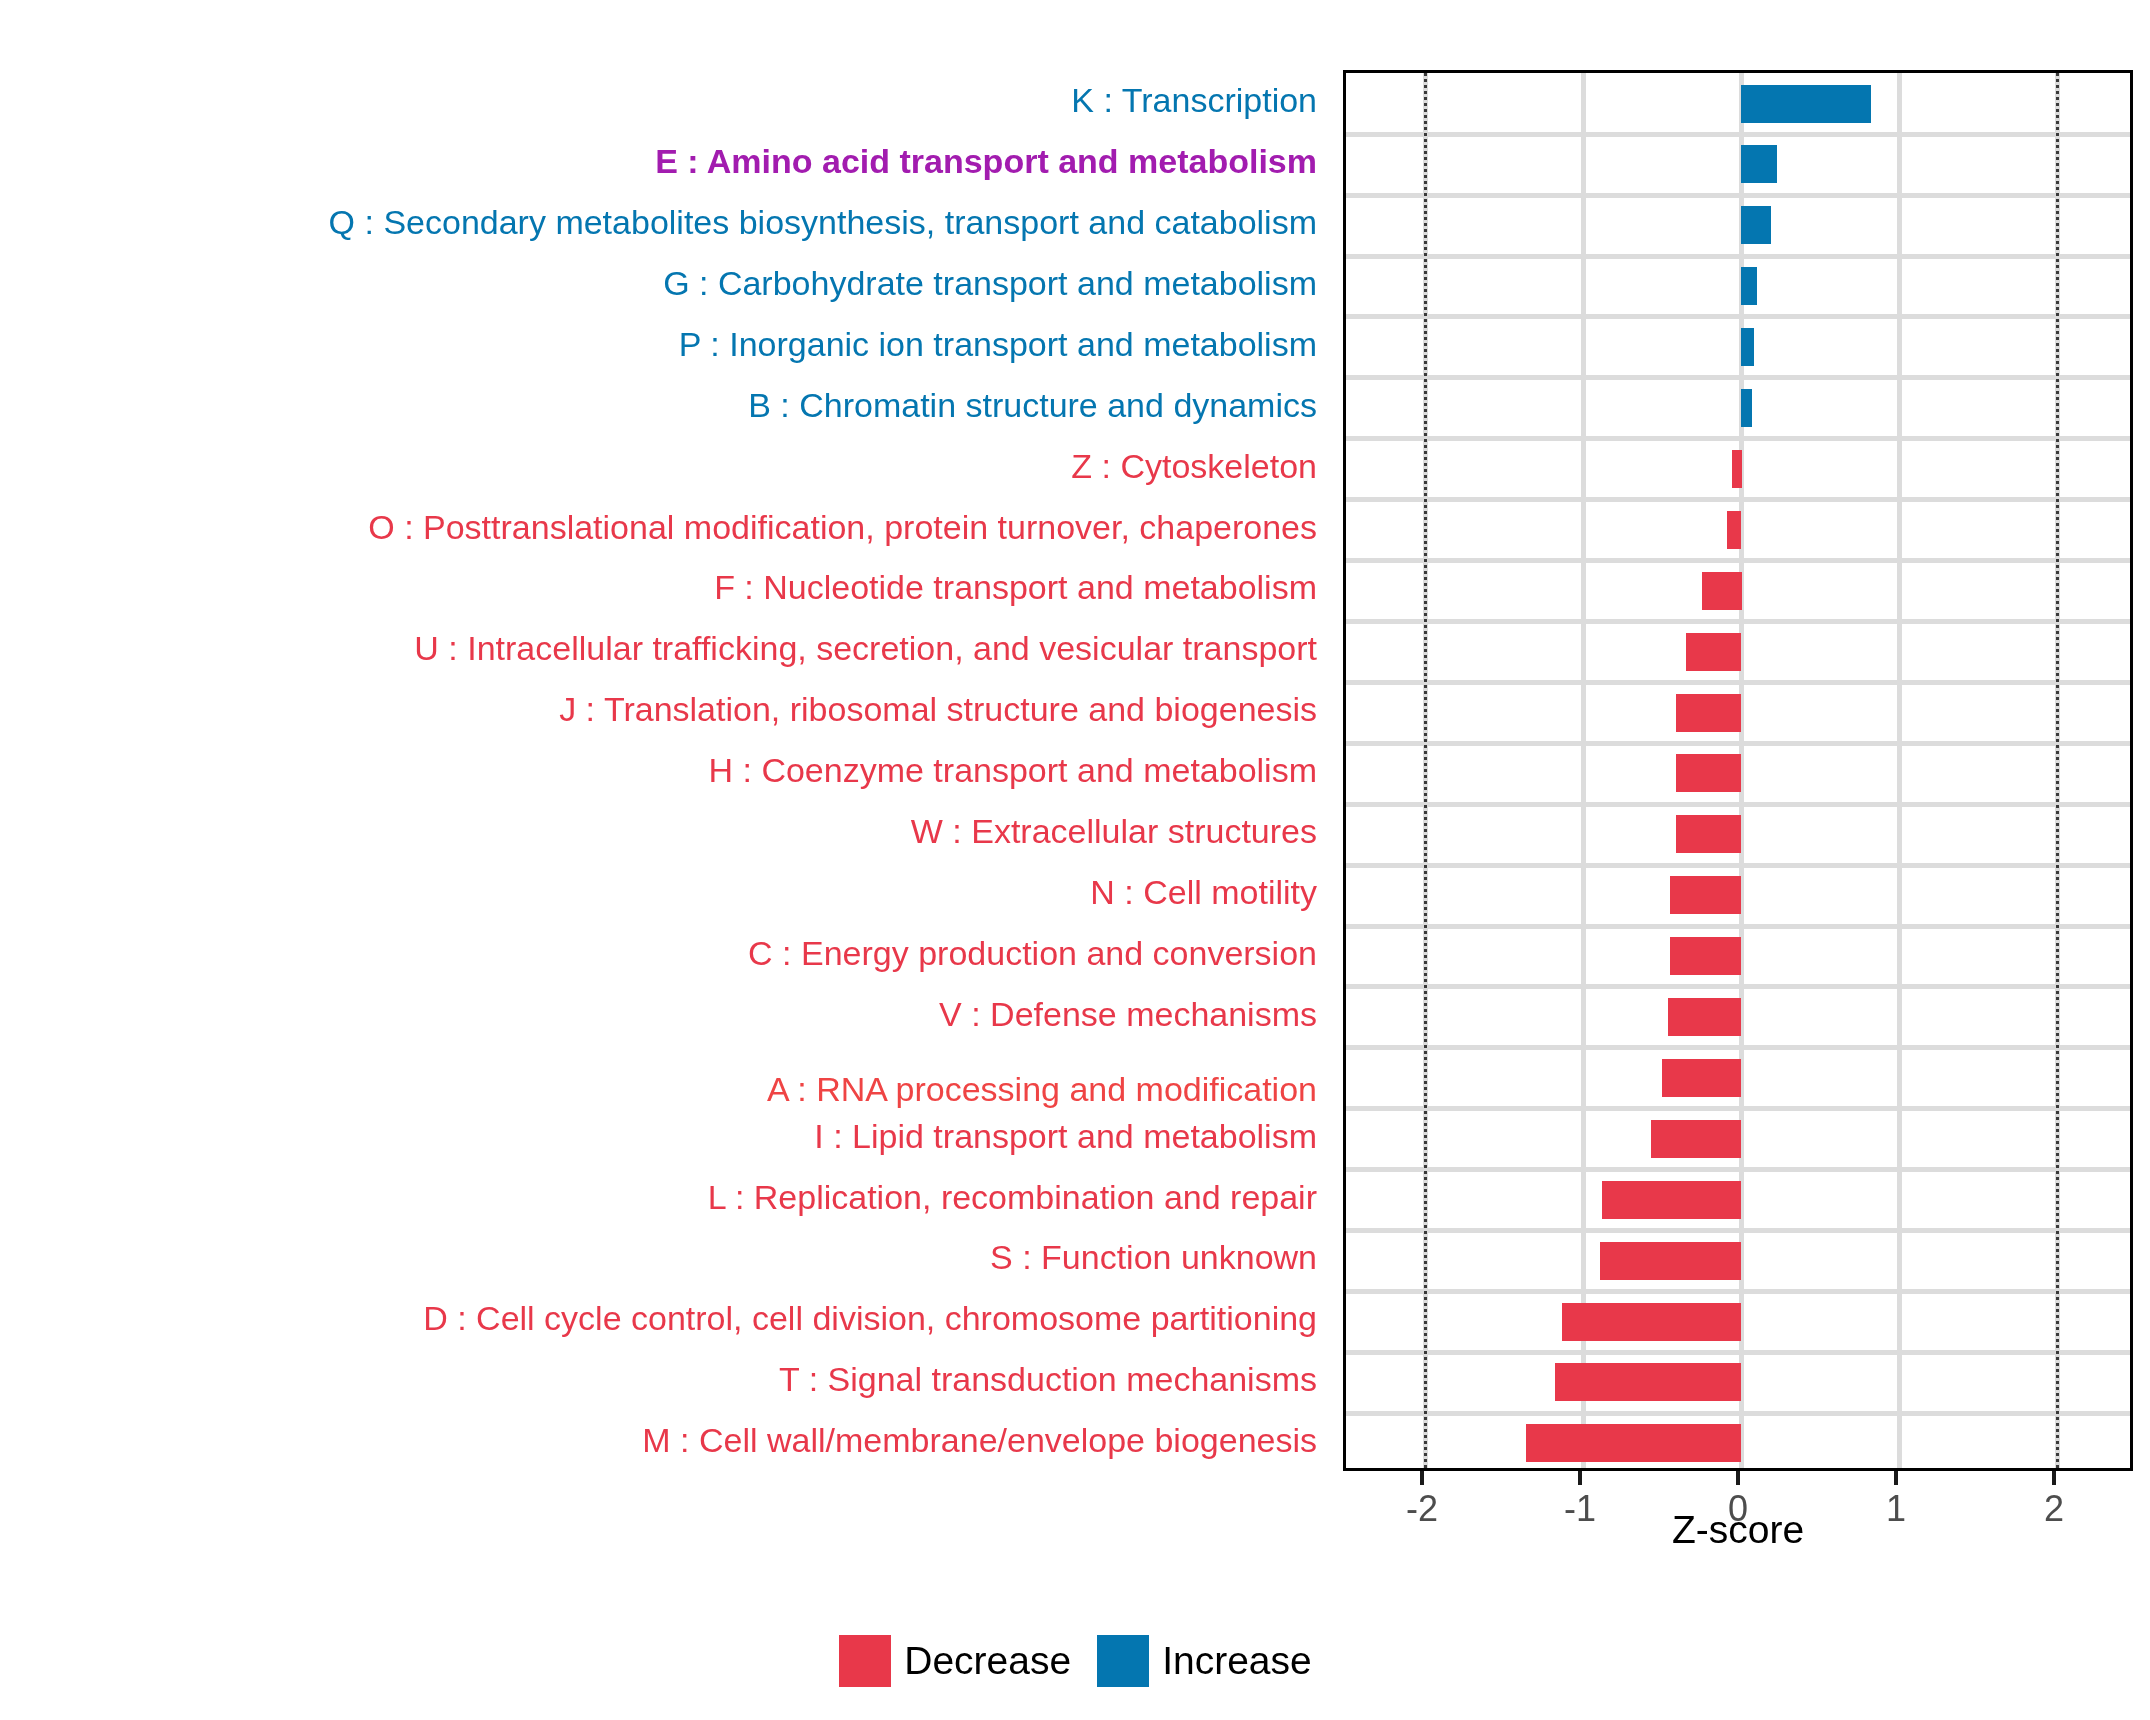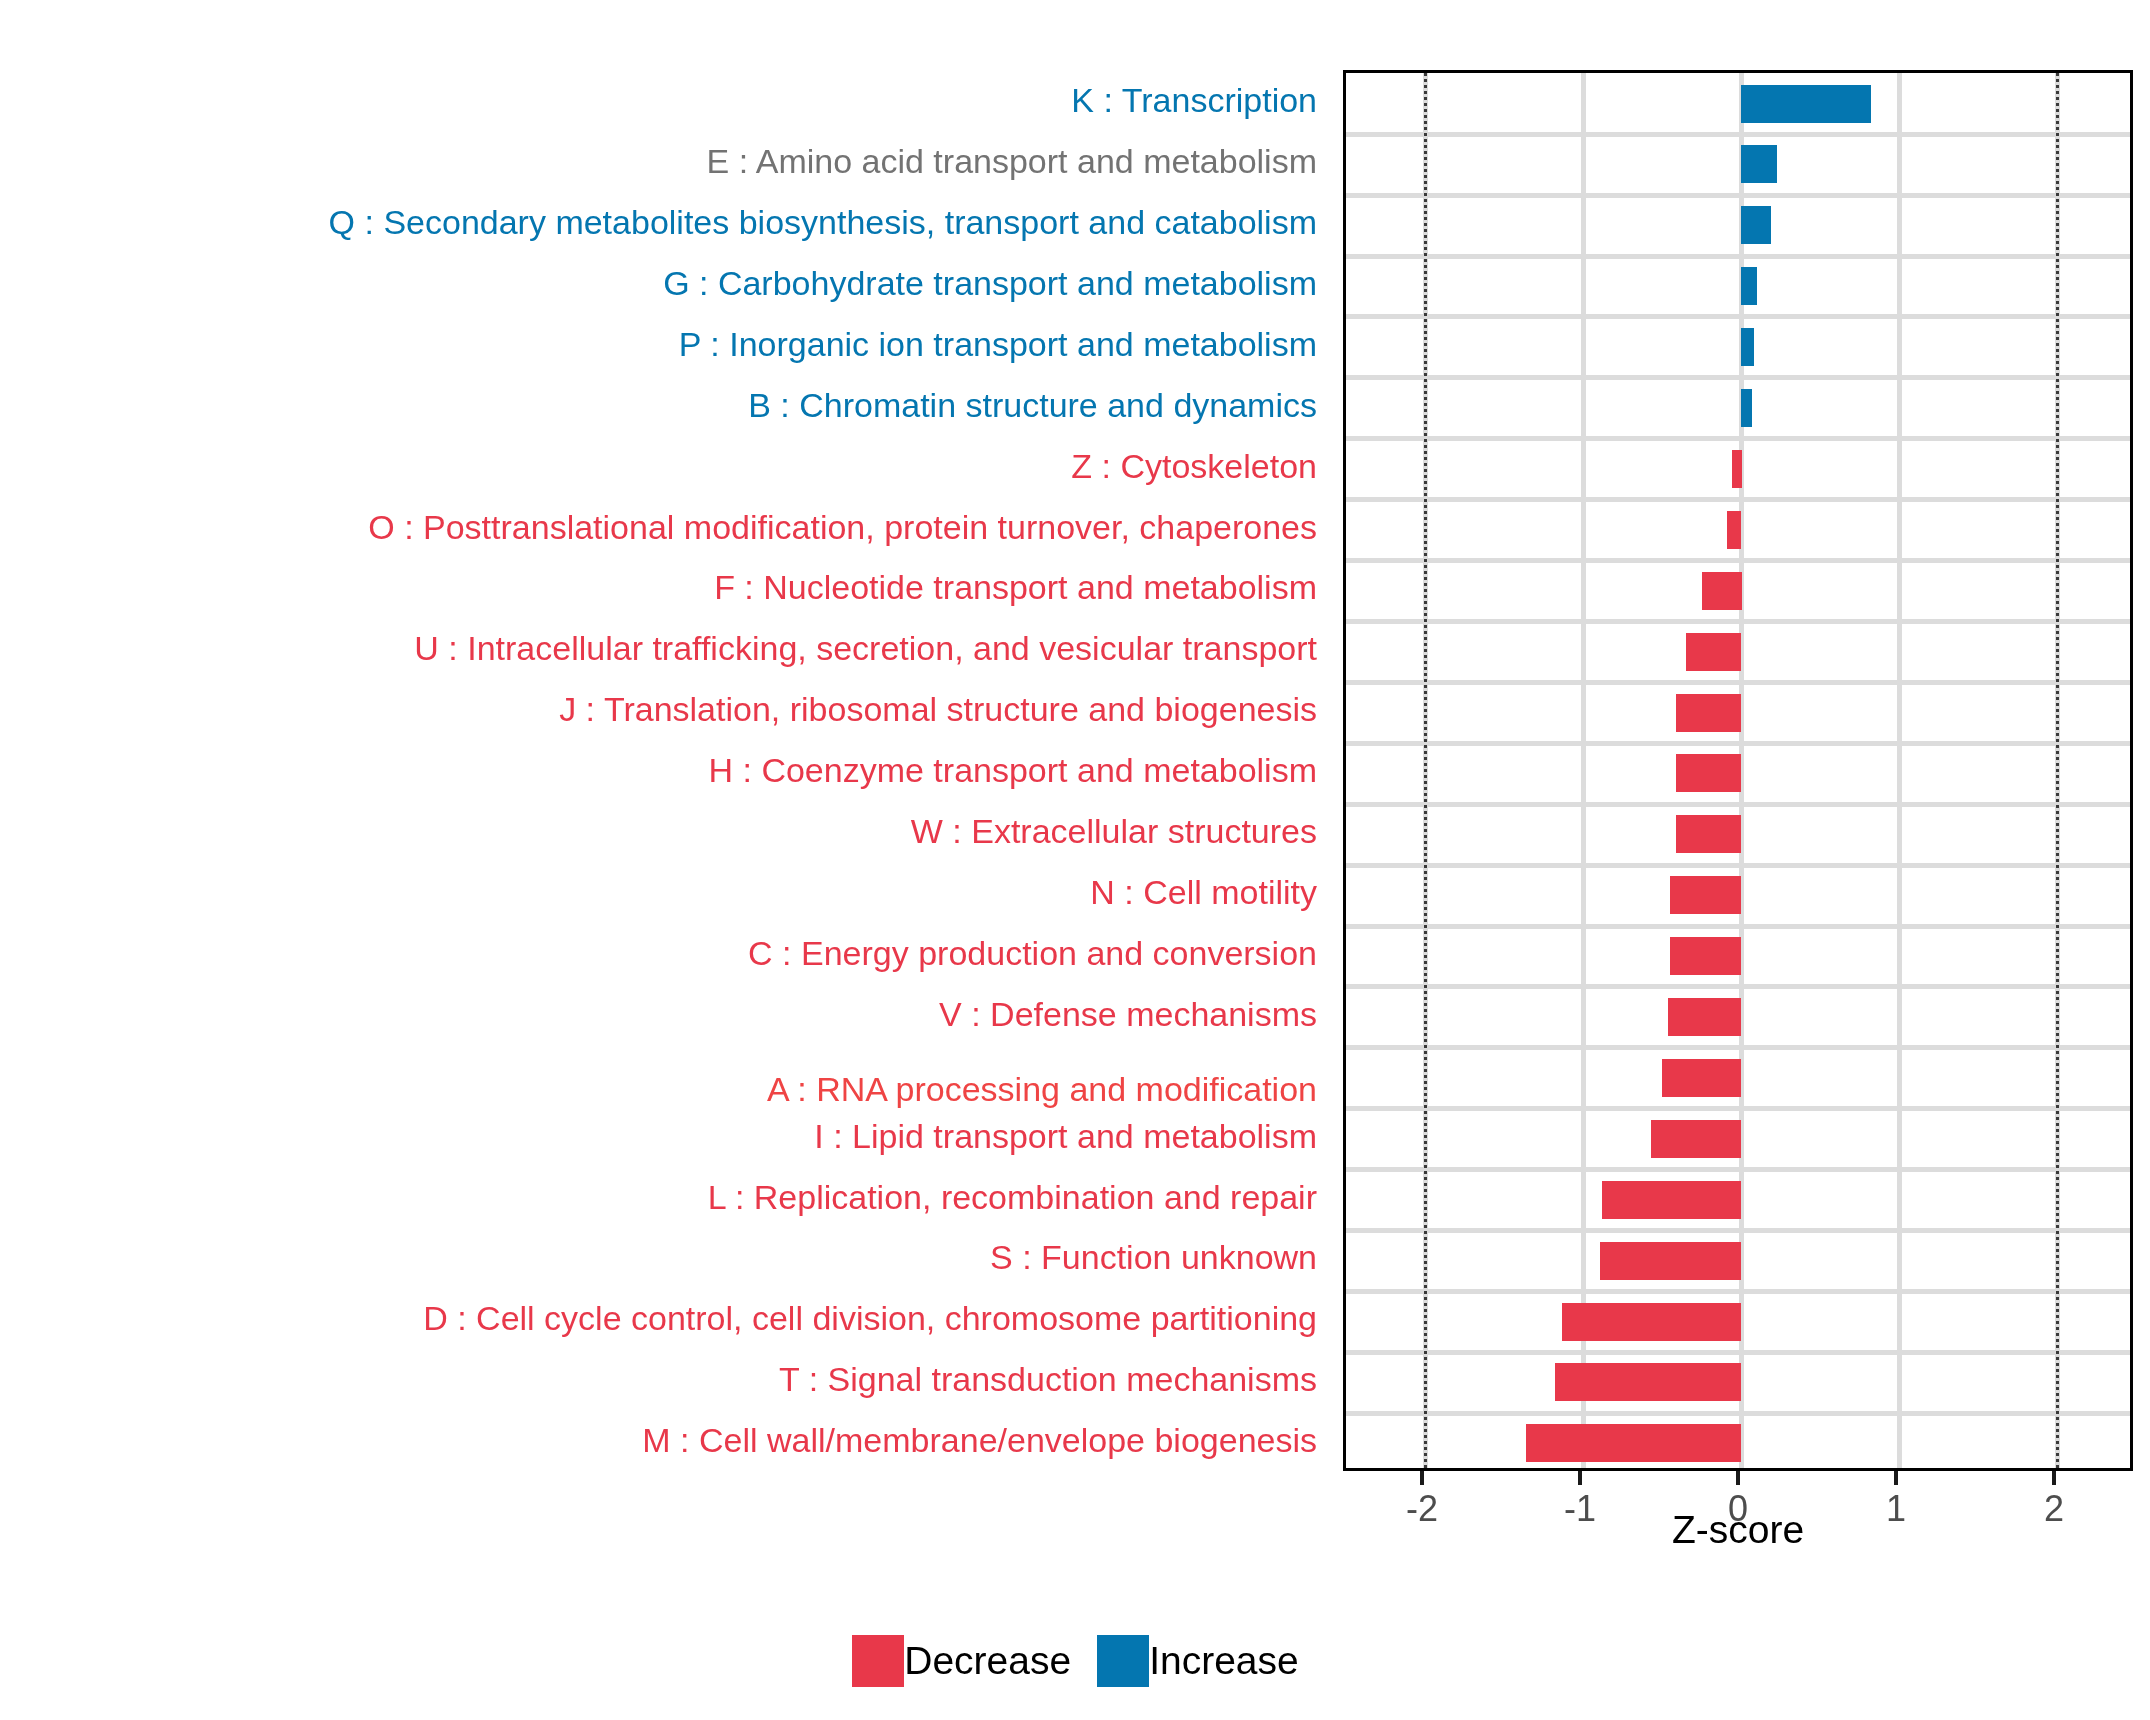--- a/index.html
+++ b/index.html
@@ -129,39 +129,40 @@
     top: 1635px;
     width: 2151px;
     display: flex;
     justify-content: center;
     align-items: center;
     gap: 26px;
   }
   .legend-item {
     display: flex;
     align-items: center;
+    gap: 13px;
   }
   .legend-swatch {
     width: 52px;
     height: 52px;
   }
   .legend-text {
     font-size: 39px;
     color: #000000;
     white-space: nowrap;
   }
 </style>
 </head>
 <body>
 
 <div id="chart-root">
 
   <div class="labels-col" id="labels-col">
       <div class="cat-label" style="top: 13.2px; color: rgb(4, 118, 176);">K : Transcription</div>
-      <div class="cat-label" style="top: 74px; color: #737373;">E : Amino acid transport and metabolism</div>
+      <div class="cat-label" style="top: 74px; color: #a21caf; font-weight: bold;">E : Amino acid transport and metabolism</div>
       <div class="cat-label" style="top: 135px; color: rgb(4, 118, 176);">Q : Secondary metabolites biosynthesis, transport and catabolism</div>
       <div class="cat-label" style="top: 196px; color: rgb(4, 118, 176);">G : Carbohydrate transport and metabolism</div>
       <div class="cat-label" style="top: 257px; color: rgb(4, 118, 176);">P : Inorganic ion transport and metabolism</div>
       <div class="cat-label" style="top: 318px; color: rgb(4, 118, 176);">B : Chromatin structure and dynamics</div>
       <div class="cat-label" style="top: 379px; color: rgb(232, 56, 74);">Z : Cytoskeleton</div>
       <div class="cat-label" style="top: 440px; color: rgb(232, 56, 74);">O : Posttranslational modification, protein turnover, chaperones</div>
       <div class="cat-label" style="top: 500px; color: rgb(232, 56, 74);">F : Nucleotide transport and metabolism</div>
       <div class="cat-label" style="top: 561px; color: rgb(232, 56, 74);">U : Intracellular trafficking, secretion, and vesicular transport</div>
       <div class="cat-label" style="top: 622px; color: rgb(232, 56, 74);">J : Translation, ribosomal structure and biogenesis</div>
       <div class="cat-label" style="top: 683px; color: rgb(232, 56, 74);">H : Coenzyme transport and metabolism</div>

